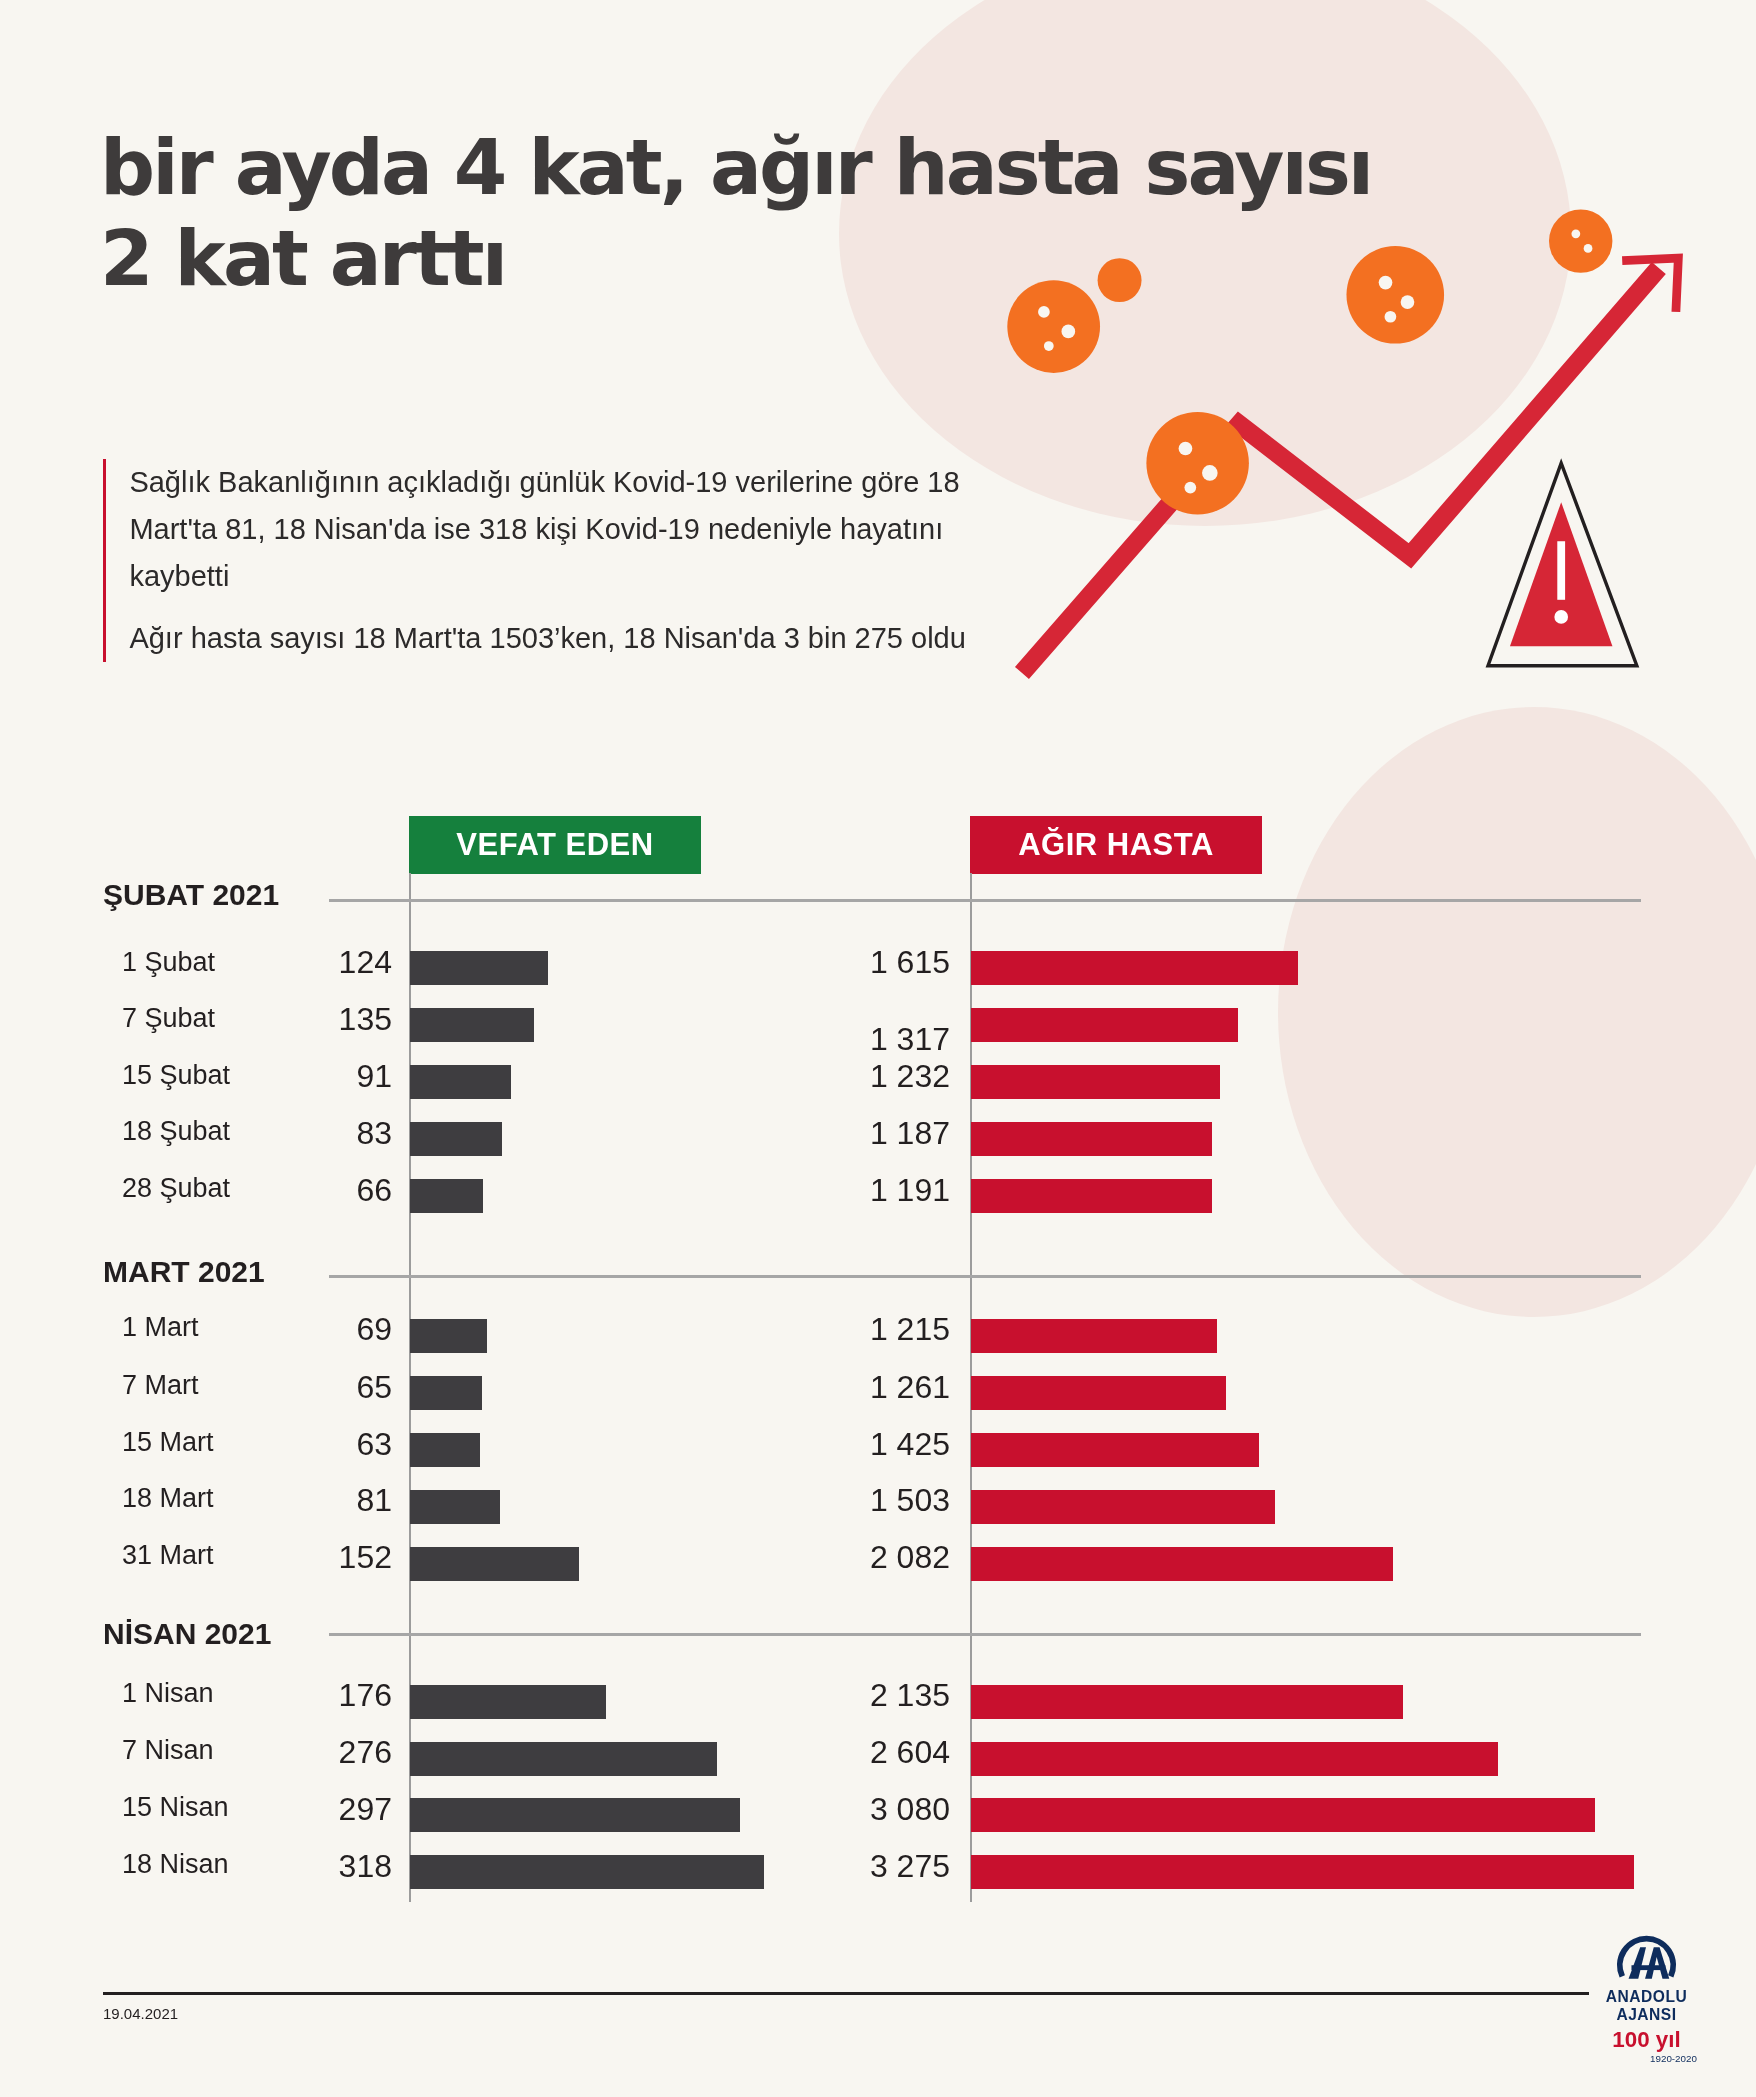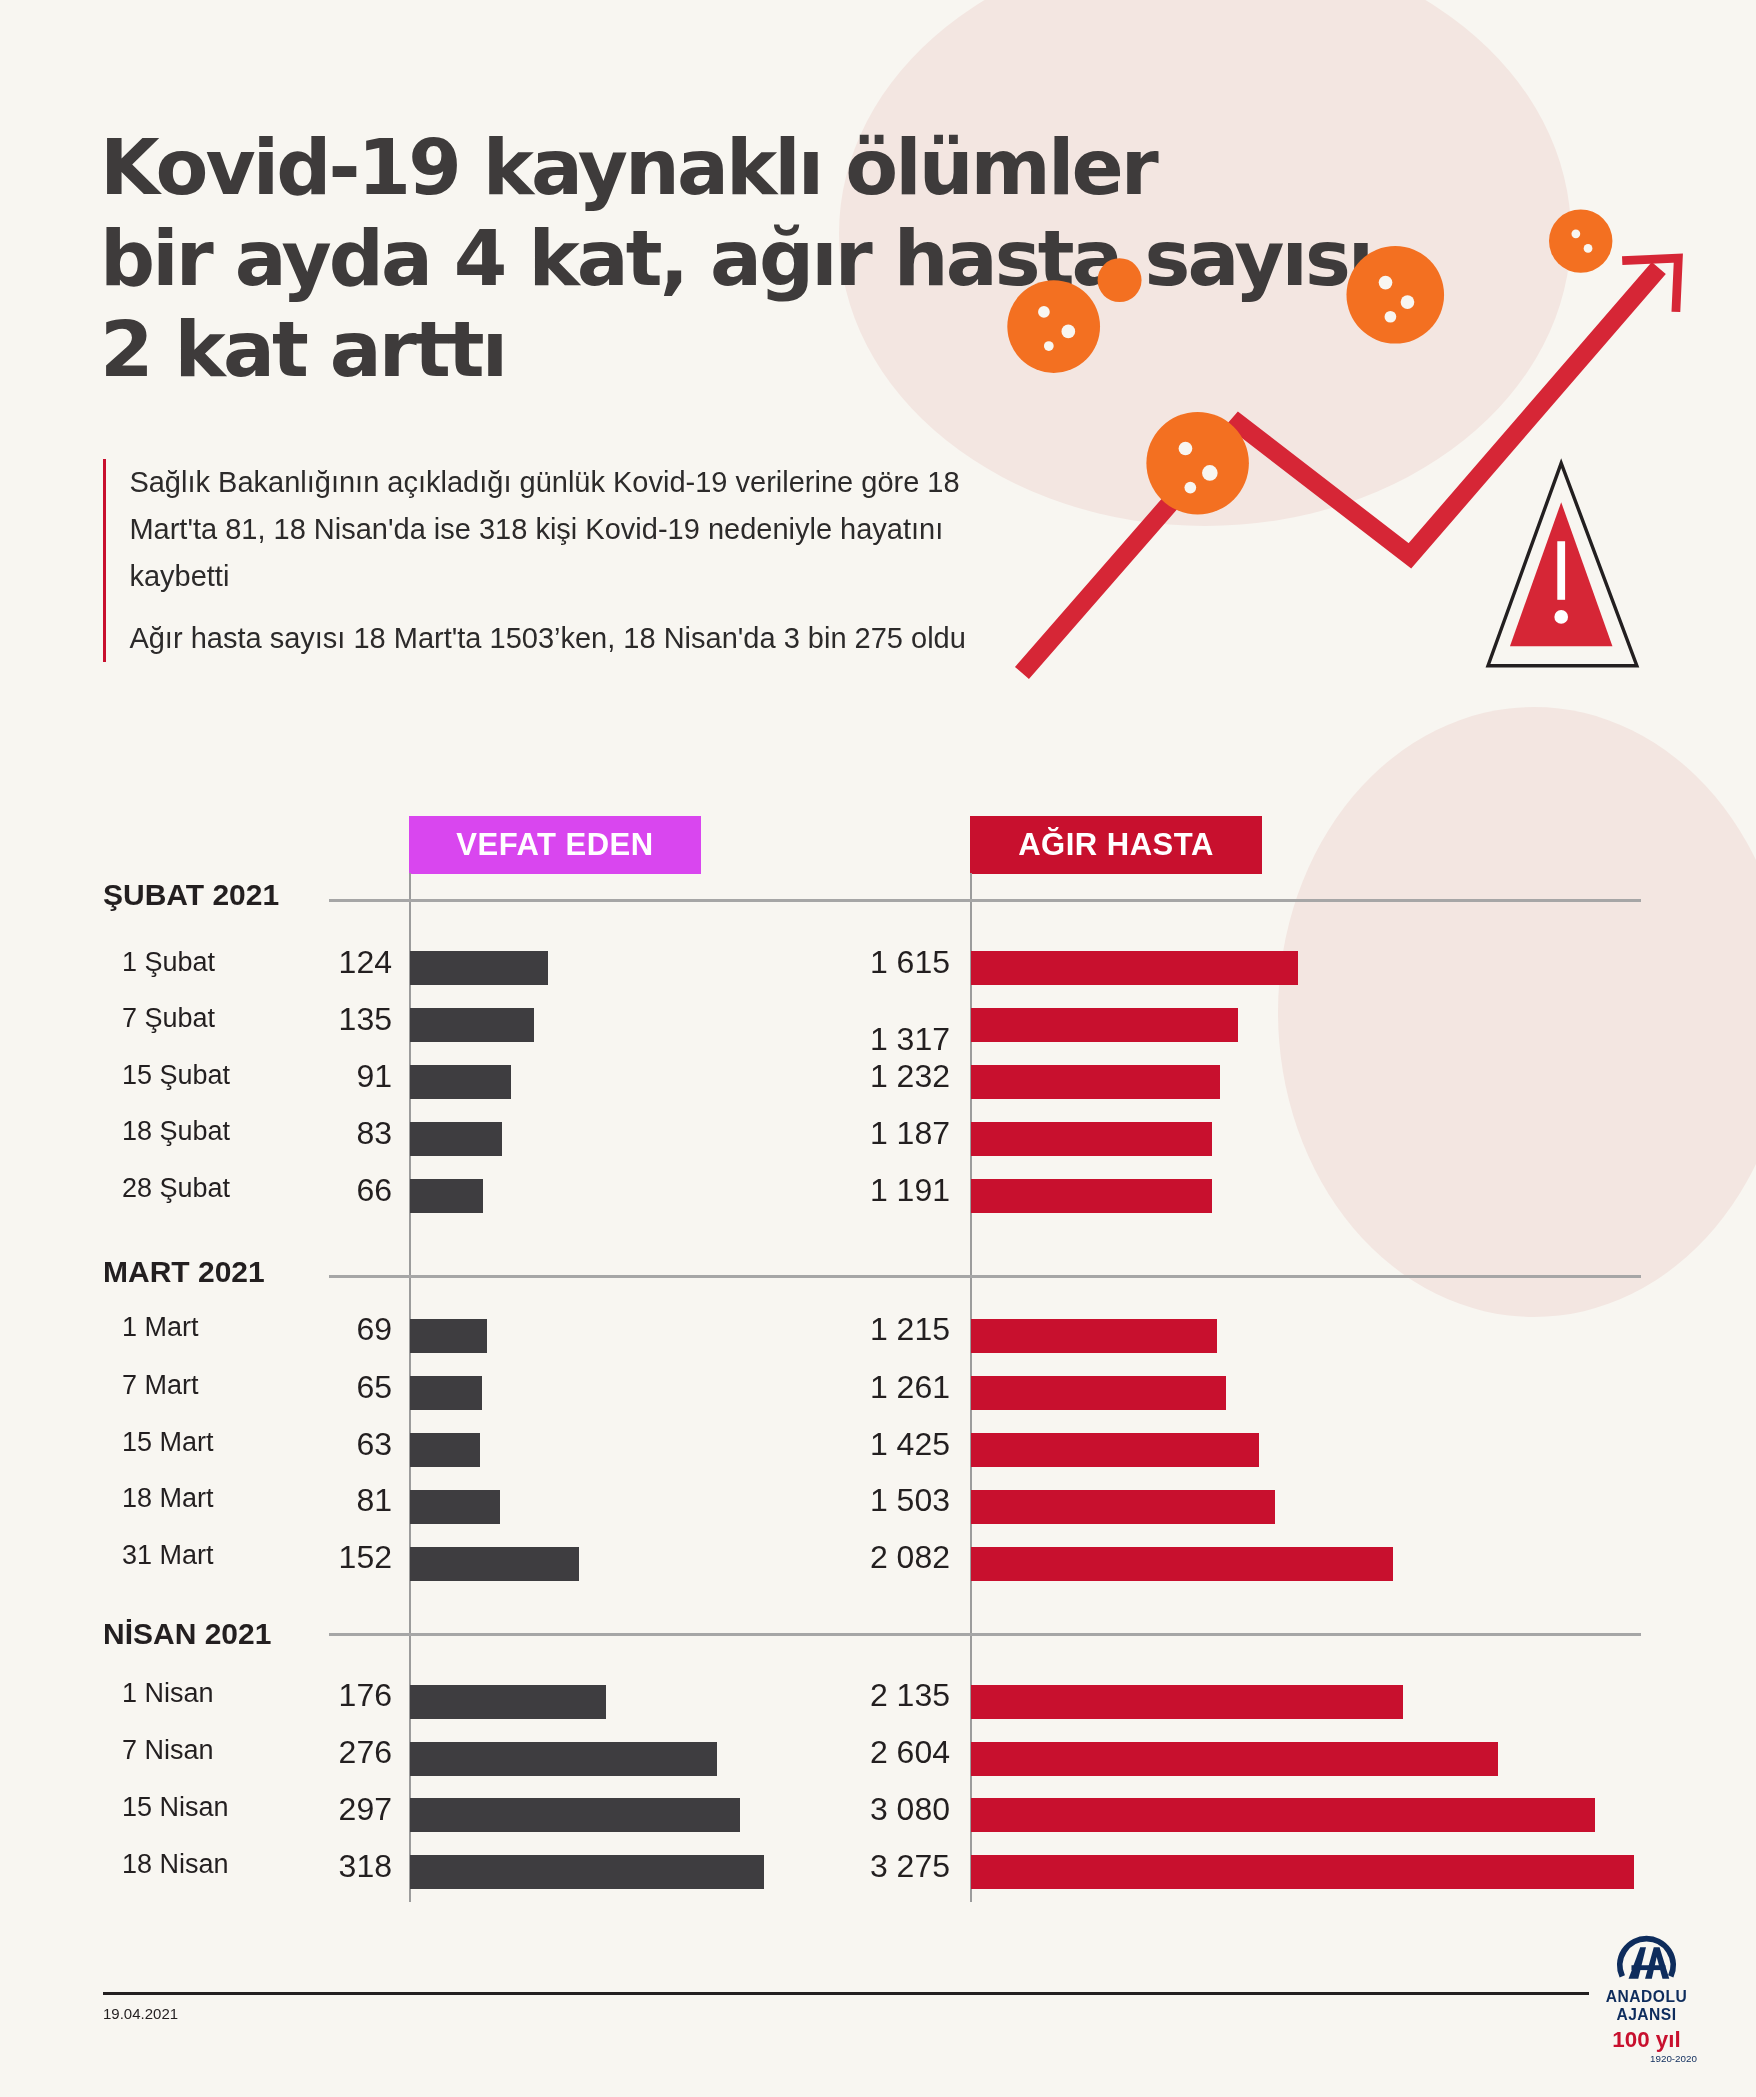--- a/index.html
+++ b/index.html
@@ -42,21 +42,20 @@
   .logo .hundred { font-size:22.4px; color:#c8102e; font-weight:bold; margin-top:2.9px; }
   .logo .years { font-size:9.8px; color:#0e2c5c; margin-left:54px; }
 </style>
 </head>
 <body>
 
 <div class="bgvirus" style="left:839px;top:-59px;width:732px;height:585px;"></div>
 <div class="bgvirus" style="left:1278px;top:707px;width:512px;height:610px;"></div>
 
 <div class="title">
-  <div>Kovid-19 kaynaklı ölümler</div>
   <div>bir ayda 4 kat, ağır hasta sayısı</div>
   <div>2 kat arttı</div>
 </div>
 
 <div class="lead">
   <p>Sağlık Bakanlığının açıkladığı günlük Kovid-19 verilerine göre 18 Mart'ta 81, 18 Nisan'da ise 318 kişi Kovid-19 nedeniyle hayatını kaybetti</p>
   <p>Ağır hasta sayısı 18 Mart'ta 1503’ken, 18 Nisan'da 3 bin 275 oldu</p>
 </div>
 
 <svg style="position:absolute;left:1000px;top:185px;" width="732" height="610" viewBox="0 0 1500 1250">
@@ -85,21 +84,21 @@
       <circle cx="1205" cy="130" r="9"></circle>
   </g>
   <g>
     <polygon points="1150,570 1000,985 1305,985" fill="none" stroke="#231f20" stroke-width="7"></polygon>
     <polygon points="1150,650 1045,945 1255,945" fill="#d62636"></polygon>
     <rect x="1142" y="730" width="16" height="120" fill="#fff"></rect>
     <circle cx="1150" cy="885" r="14" fill="#fff"></circle>
   </g>
 </svg>
 
-<div class="header-box" style="left:409px;background:#d946ef;">VEFAT EDEN</div>
+<div class="header-box" style="left:409px;background:#15803d;">VEFAT EDEN</div>
 <div class="header-box" style="left:970px;background:#c8102e;">AĞIR HASTA</div>
 
 <div class="vaxis" style="left:409px;"></div>
 <div class="vaxis" style="left:970px;"></div>
 
 <div class="month-label" style="top:878px;">ŞUBAT 2021</div>
 <div class="month-line" style="top:899px;"></div>
 
 <div class="row-label" style="top:947px;">1 Şubat</div>
 <div class="val" style="left:246px;top:944px;">124</div>

